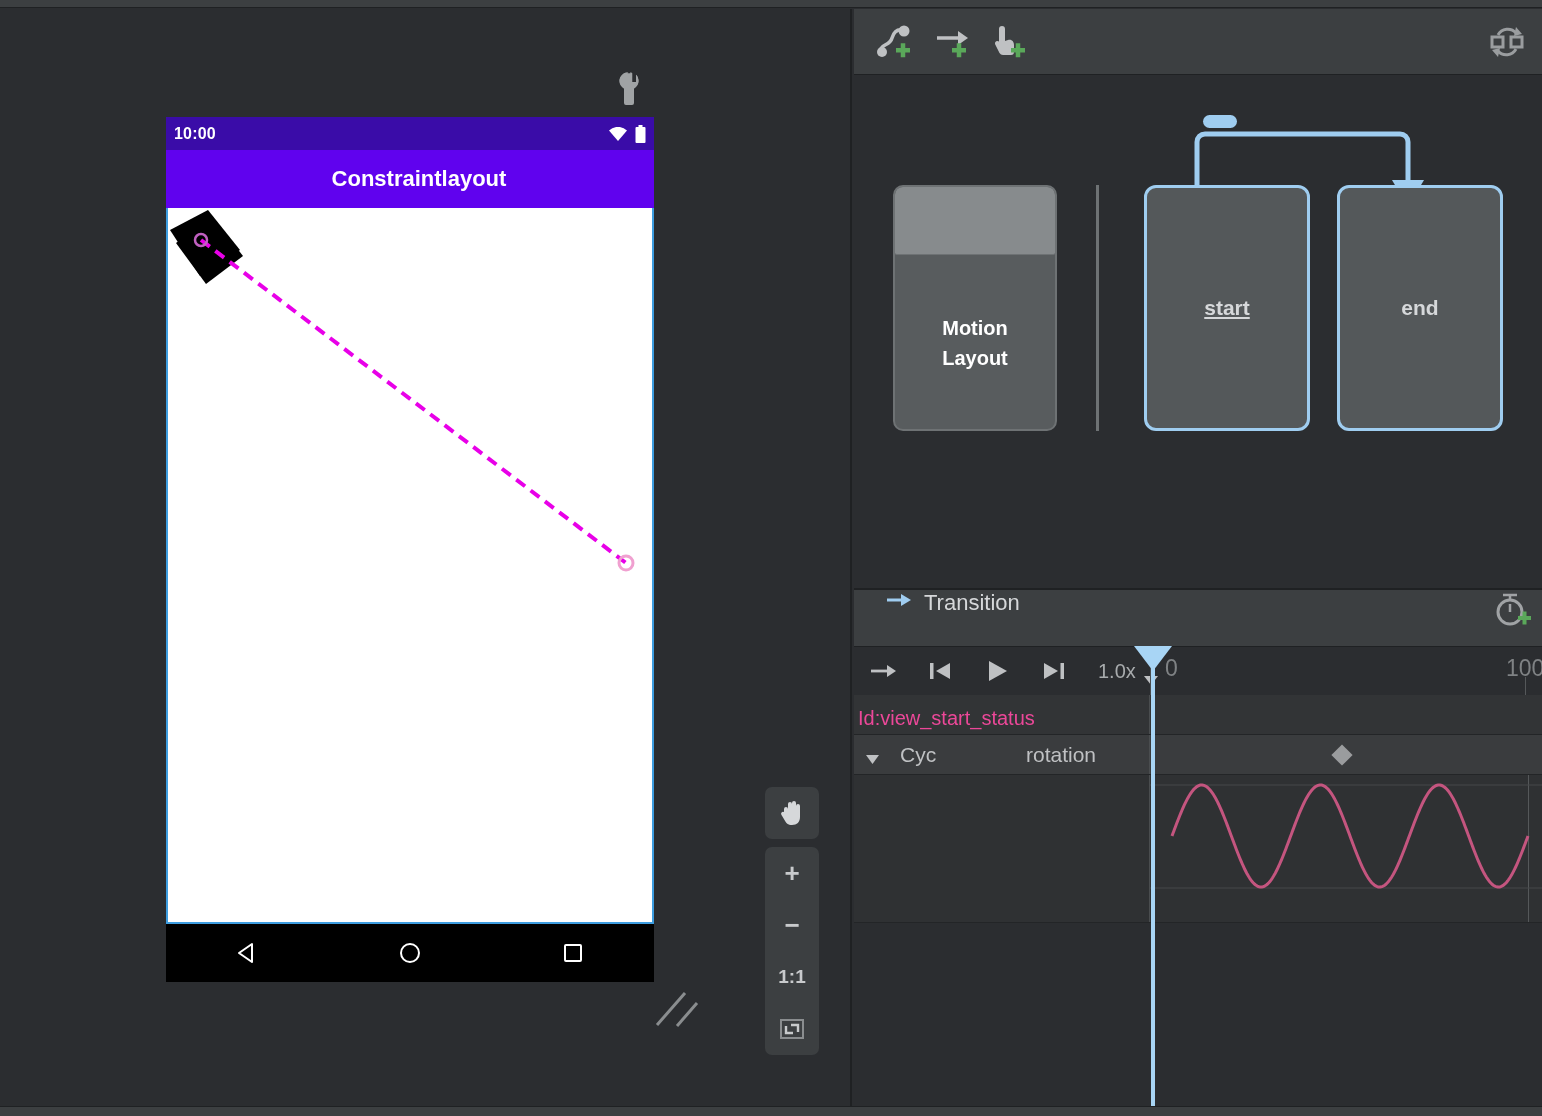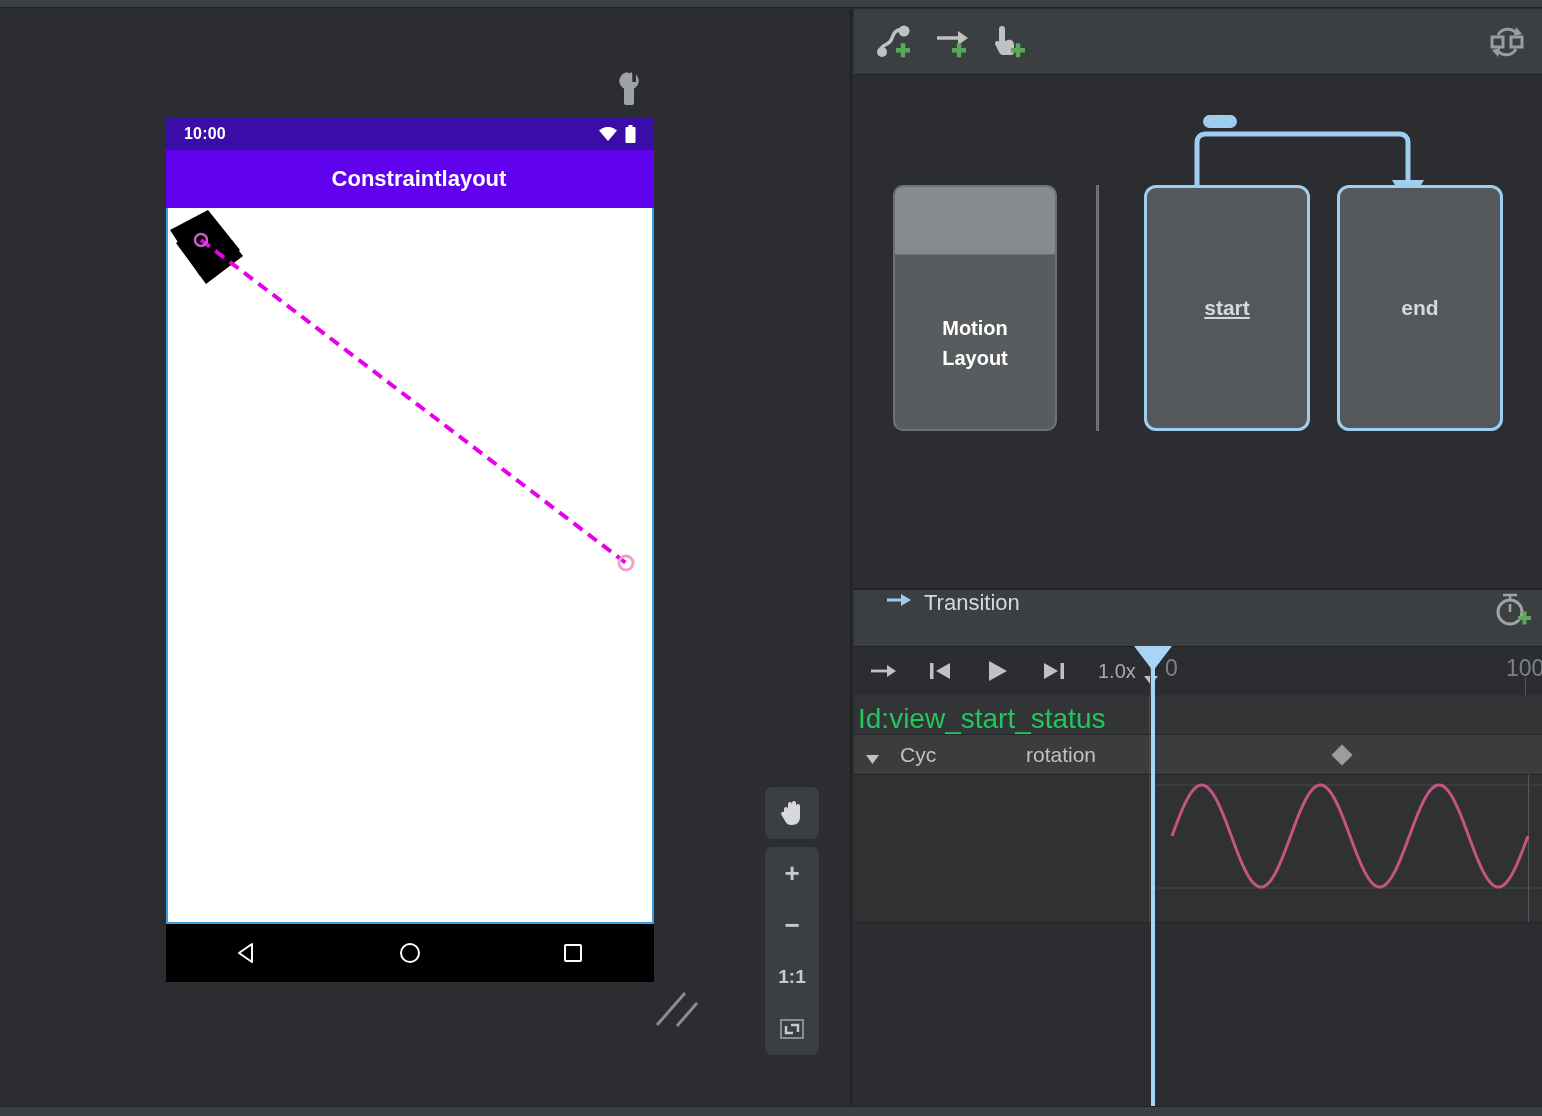--- a/index.html
+++ b/index.html
@@ -42,21 +42,21 @@
   
   .device {
     position: absolute; left: 166px; top: 108px;
     width: 488px; height: 865px;
     background: #000;
   }
   .status-bar {
     position: relative;
     height: 33px; background: #3a0ca8;
     display: flex; align-items: center;
-    padding: 0 18px;
+    padding: 0 8px;
   }
   .status-time {
     color: #fff; font-size: 16px; font-weight: bold;
     letter-spacing: .2px;
   }
   .status-icons {
     margin-left: auto; display: flex; align-items: center; gap: 7px;
   }
   .wifi-glyph { width: 20px; height: 14px; }
   .battery-glyph { width: 11px; height: 18px; }
@@ -247,21 +247,21 @@
   .tl-row.curve-row  { height: 148px; background: #2f3133; }
 
   .row-left {
     position: absolute; left: 0; top: 0;
     width: 296px; height: 100%;
     display: flex; align-items: center;
     padding-left: 4px;
     border-right: 1px solid #4a4d4f;
   }
   .row-label {
-    color: #22c55e; font-size: 28px; margin-top: 8px;
+    color: #ec4899; font-size: 20px; margin-top: 8px;
   }
   .row-disclosure {
     width: 28px; display: flex; align-items: center; justify-content: center;
     cursor: pointer;
   }
   .tri-down { width: 13px; height: 9px; }
   .prop-name { width: 140px; color: #bfc1c3; font-size: 21px; padding-left: 14px;}
   .prop-attr { color: #bfc1c3; font-size: 21px; }
 
   .row-track {

